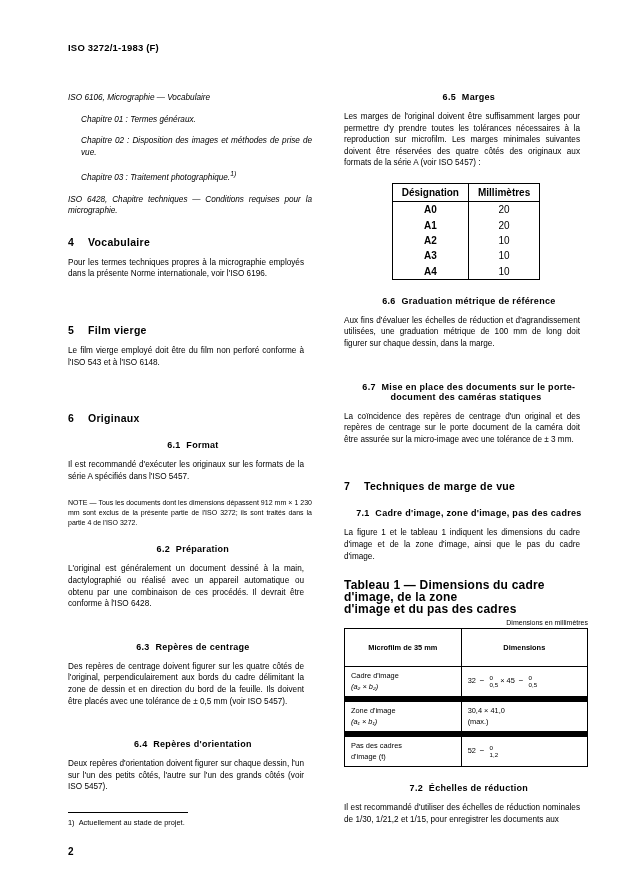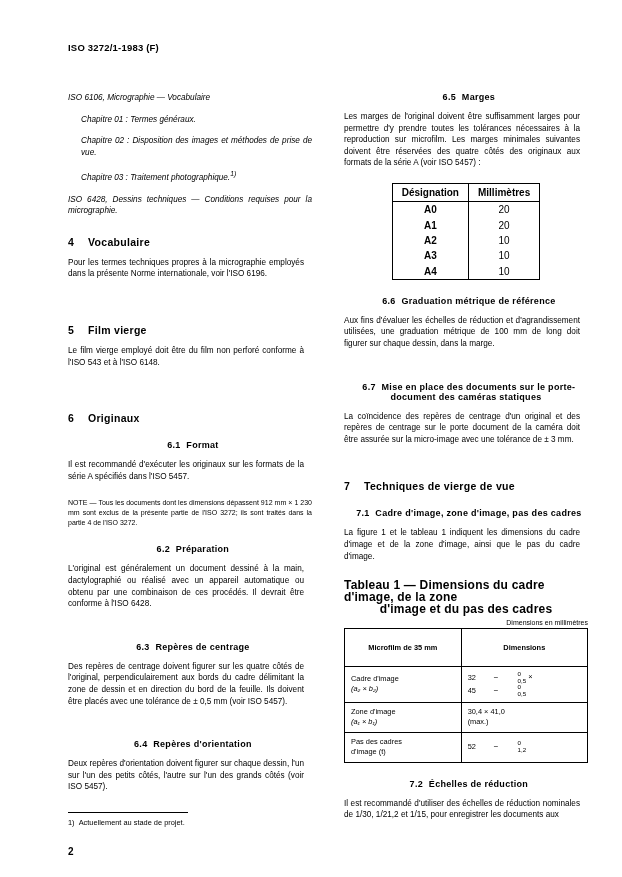--- a/index.html
+++ b/index.html
@@ -107,21 +107,21 @@
   table.mtable td:last-child { border-right: none; font-weight: normal; }
 
   
   .tab-caption {
     font-size: 12px;
     font-weight: bold;
     line-height: 12px;
     margin: 17px 0 4px 0;
     letter-spacing: 0.2px;
   }
-  .tab-caption .ctr { display: block; text-align: center; }
+  .tab-caption .ctr { display: block; }
   .dim-note {
     font-size: 7px;
     text-align: right;
     margin: 0 0 2px 0;
   }
   table.dtable {
     width: 100%;
     border-collapse: collapse;
     border: 1.3px solid #000;
     font-size: 7.4px;
@@ -129,41 +129,41 @@
   table.dtable th {
     font-weight: bold;
     text-align: center;
     padding: 14px 4px;
     border-bottom: 1.3px solid #000;
     border-right: 1px solid #000;
   }
   table.dtable th:last-child { border-right: none; }
   table.dtable td {
     padding: 4px 6px;
-    border-top: 1px solid #000000;
+    border-top: 6px solid #000000;
     border-right: 1px solid #000;
     vertical-align: middle;
     line-height: 10.5px;
   }
   table.dtable td:last-child { border-right: none; }
   table.dtable tr:first-child td { border-top: none; }
   .cellsub { font-style: italic; }
   .frac {
     display: inline-flex;
     flex-direction: column;
     vertical-align: middle;
     font-size: 6.2px;
     line-height: 6.6px;
     text-align: left;
     margin-left: 1px;
   }
   .tol {
     display: inline-flex;
     align-items: center;
-    gap: 18px;
+    gap: 4px;
   }
   .minus { font-size: 8px; }
   .fn-rule {
     position: absolute;
     left: 52px;
     top: 812px;
     width: 120px;
     border-top: 1.1px solid #000;
   }
   .footnote {
@@ -193,21 +193,21 @@
     <div class="col">
 
       <p class="ital">ISO 6106, Micrographie — Vocabulaire</p>
 
       <p class="ital indent">Chapitre 01 : Termes généraux.</p>
 
       <p class="ital indent">Chapitre 02 : Disposition des images et méthodes de prise de vue.</p>
 
       <p class="ital indent"><span>Chapitre 03 : Traitement photographique.</span><sup>1)</sup></p>
 
-      <p class="ital">ISO 6428, Dessins techniques — Conditions requises pour la micrographie.</p>
+      <p class="ital">ISO 6428, Chapitre techniques — Conditions requises pour la micrographie.</p>
 
       <h2 class="sec"><span class="num">4</span><span>Vocabulaire</span></h2>
       <p>Pour les termes techniques propres à la micrographie employés dans la présente Norme internationale, voir l'ISO 6196.</p>
 
       <div class="spacer-lg"></div>
 
       <h2 class="sec"><span class="num">5</span><span>Film vierge</span></h2>
       <p>Le film vierge employé doit être du film non perforé conforme à l'ISO 543 et à l'ISO 6148.</p>
 
       <div class="spacer-lg"></div>
@@ -276,21 +276,21 @@
       <h3 class="subsec"><span class="num">6.6</span><span>Graduation métrique de référence</span></h3>
       <p>Aux fins d'évaluer les échelles de réduction et d'agrandissement utilisées, une graduation métrique de 100 mm de long doit figurer sur chaque dessin, dans la marge.</p>
 
       <div class="spacer-sm"></div>
 
       <h3 class="subsec"><span class="num">6.7</span><span>Mise en place des documents sur le porte-document des caméras statiques</span></h3>
       <p>La coïncidence des repères de centrage d'un original et des repères de centrage sur le porte document de la caméra doit être assurée sur la micro-image avec une tolérance de ± 3 mm.</p>
 
       <div class="spacer-sm"></div>
 
-      <h2 class="sec"><span class="num">7</span><span>Techniques de vierge de vue</span></h2>
+      <h2 class="sec"><span class="num">7</span><span>Techniques de marge de vue</span></h2>
 
       <h3 class="subsec"><span class="num">7.1</span><span>Cadre d'image, zone d'image, pas des cadres</span></h3>
       <p>La figure 1 et le tableau 1 indiquent les dimensions du cadre d'image et de la zone d'image, ainsi que le pas du cadre d'image.</p>
 
       <div class="tab-caption">
         <span>Tableau 1 — Dimensions du cadre d'image, de la zone</span>
         <span class="ctr">d'image et du pas des cadres</span>
       </div>
 
       <div class="dim-note">Dimensions en millimètres</div>

